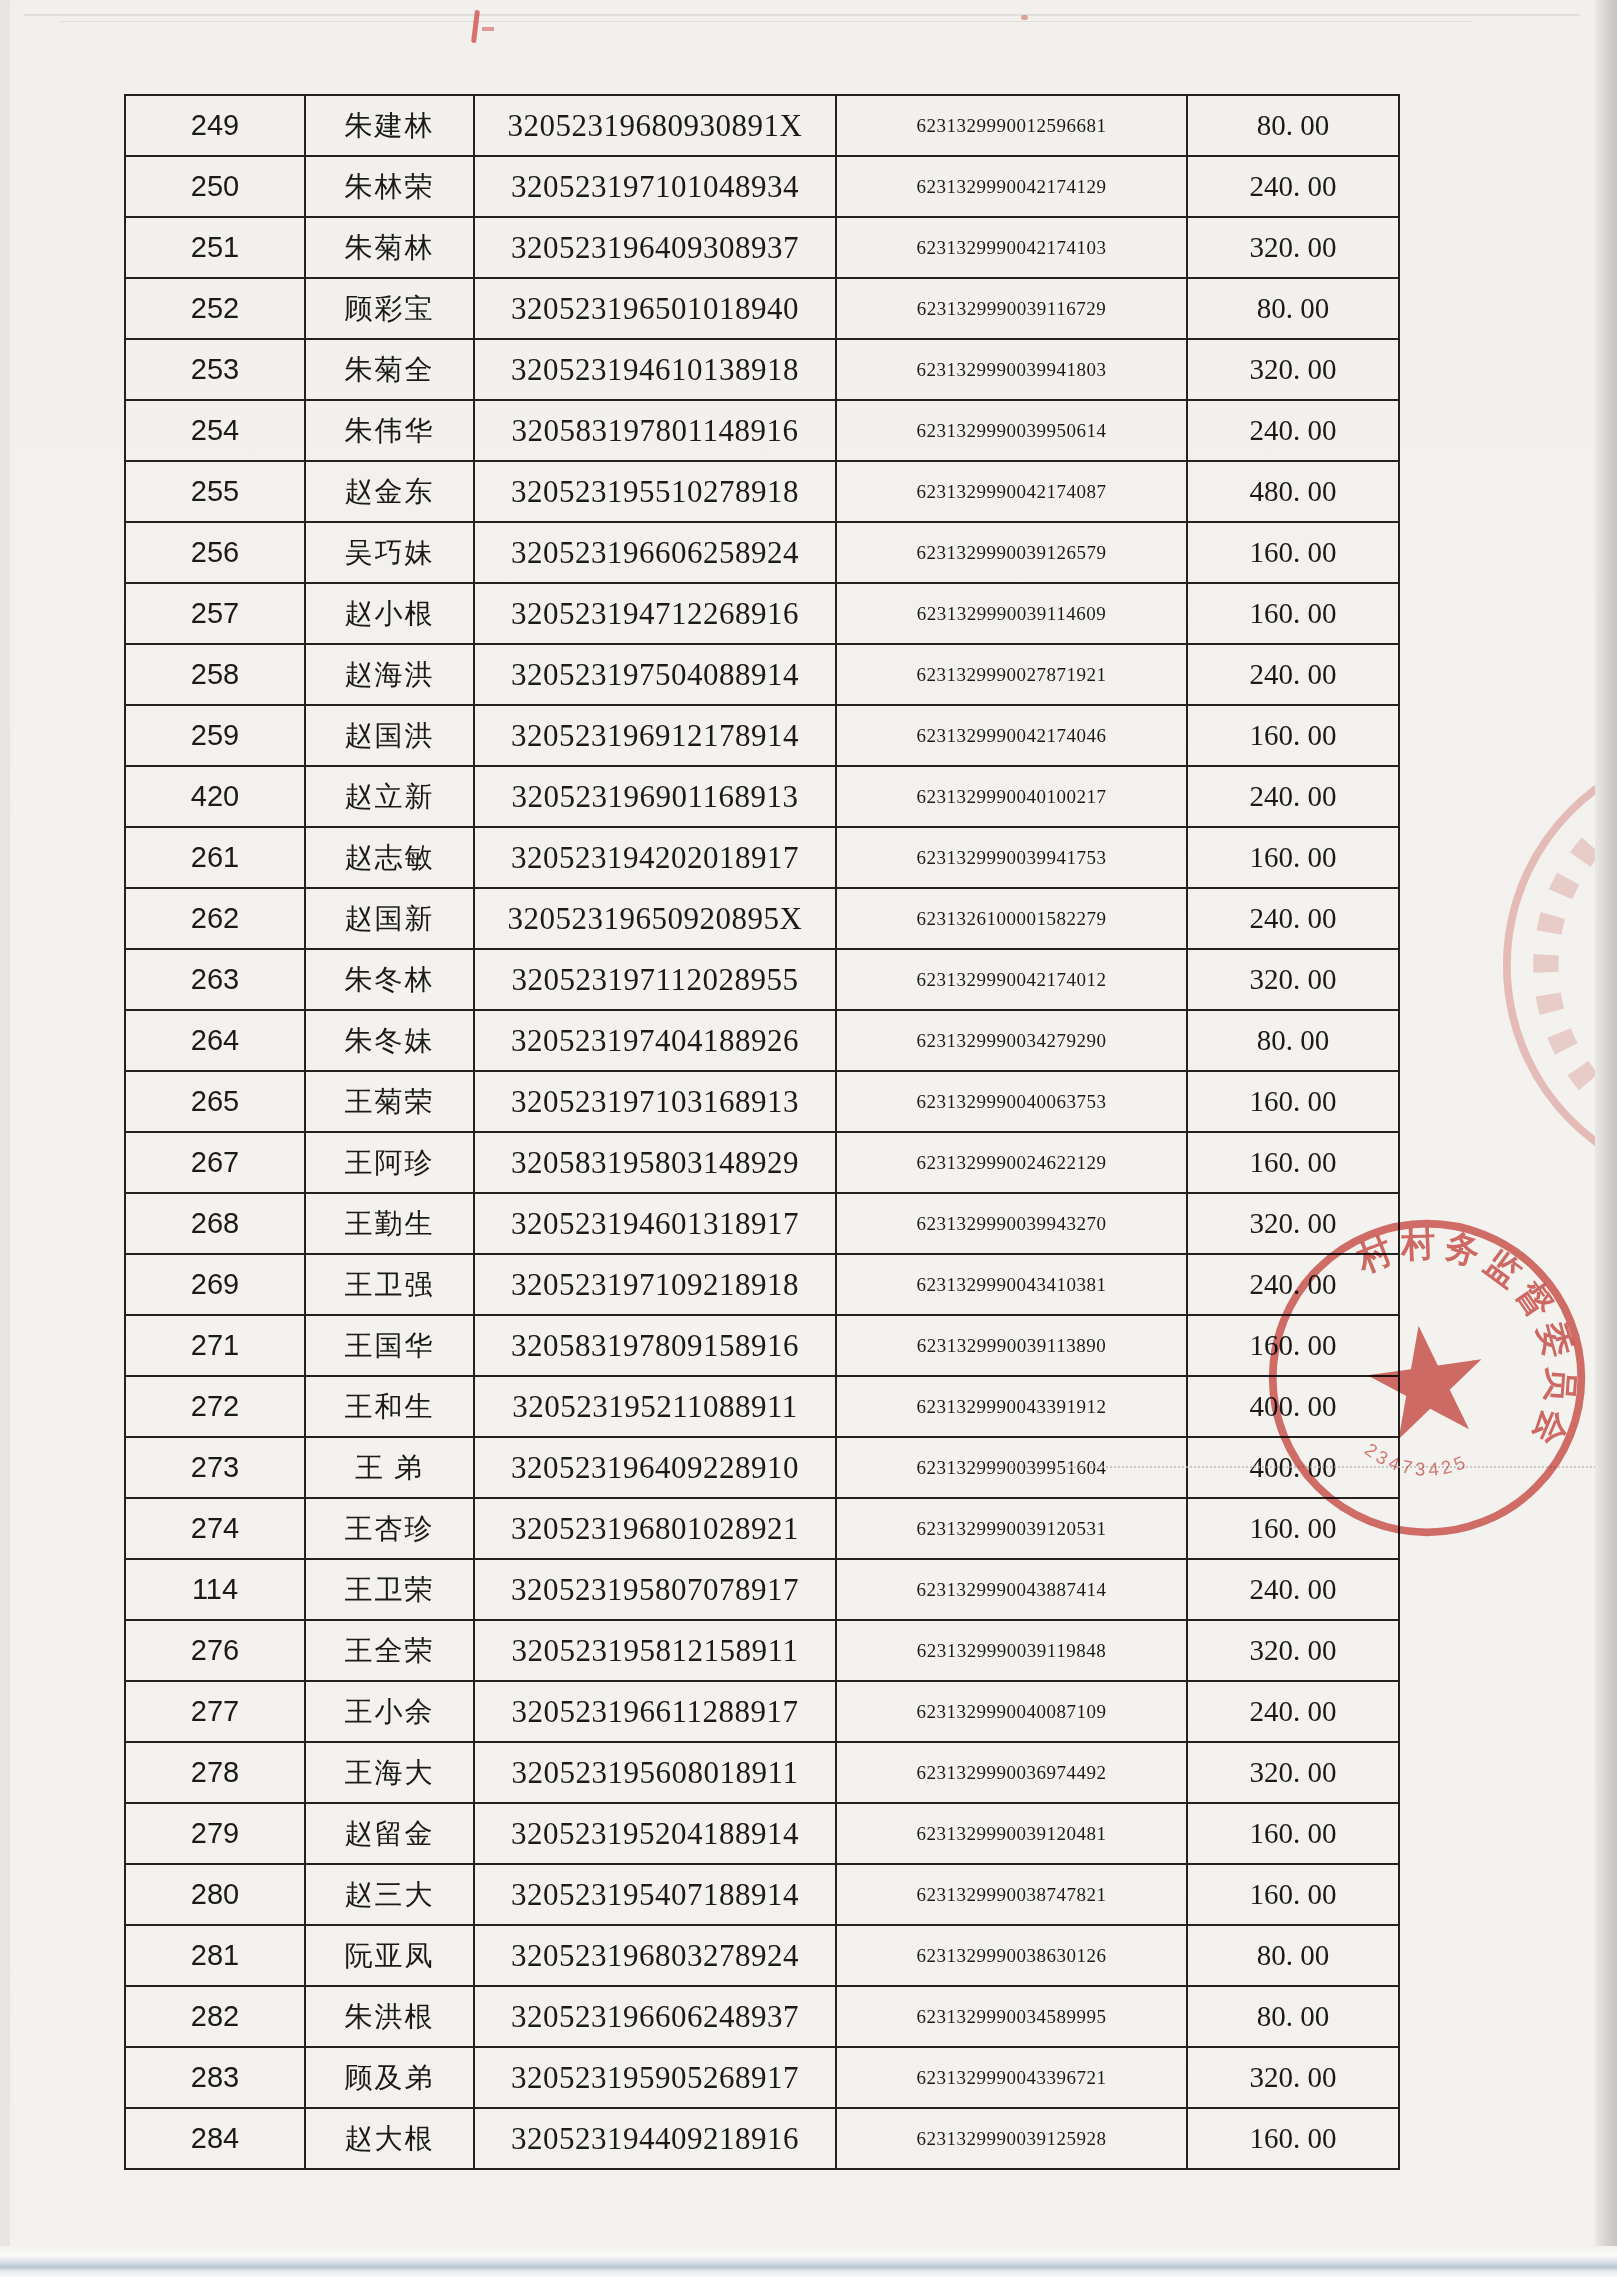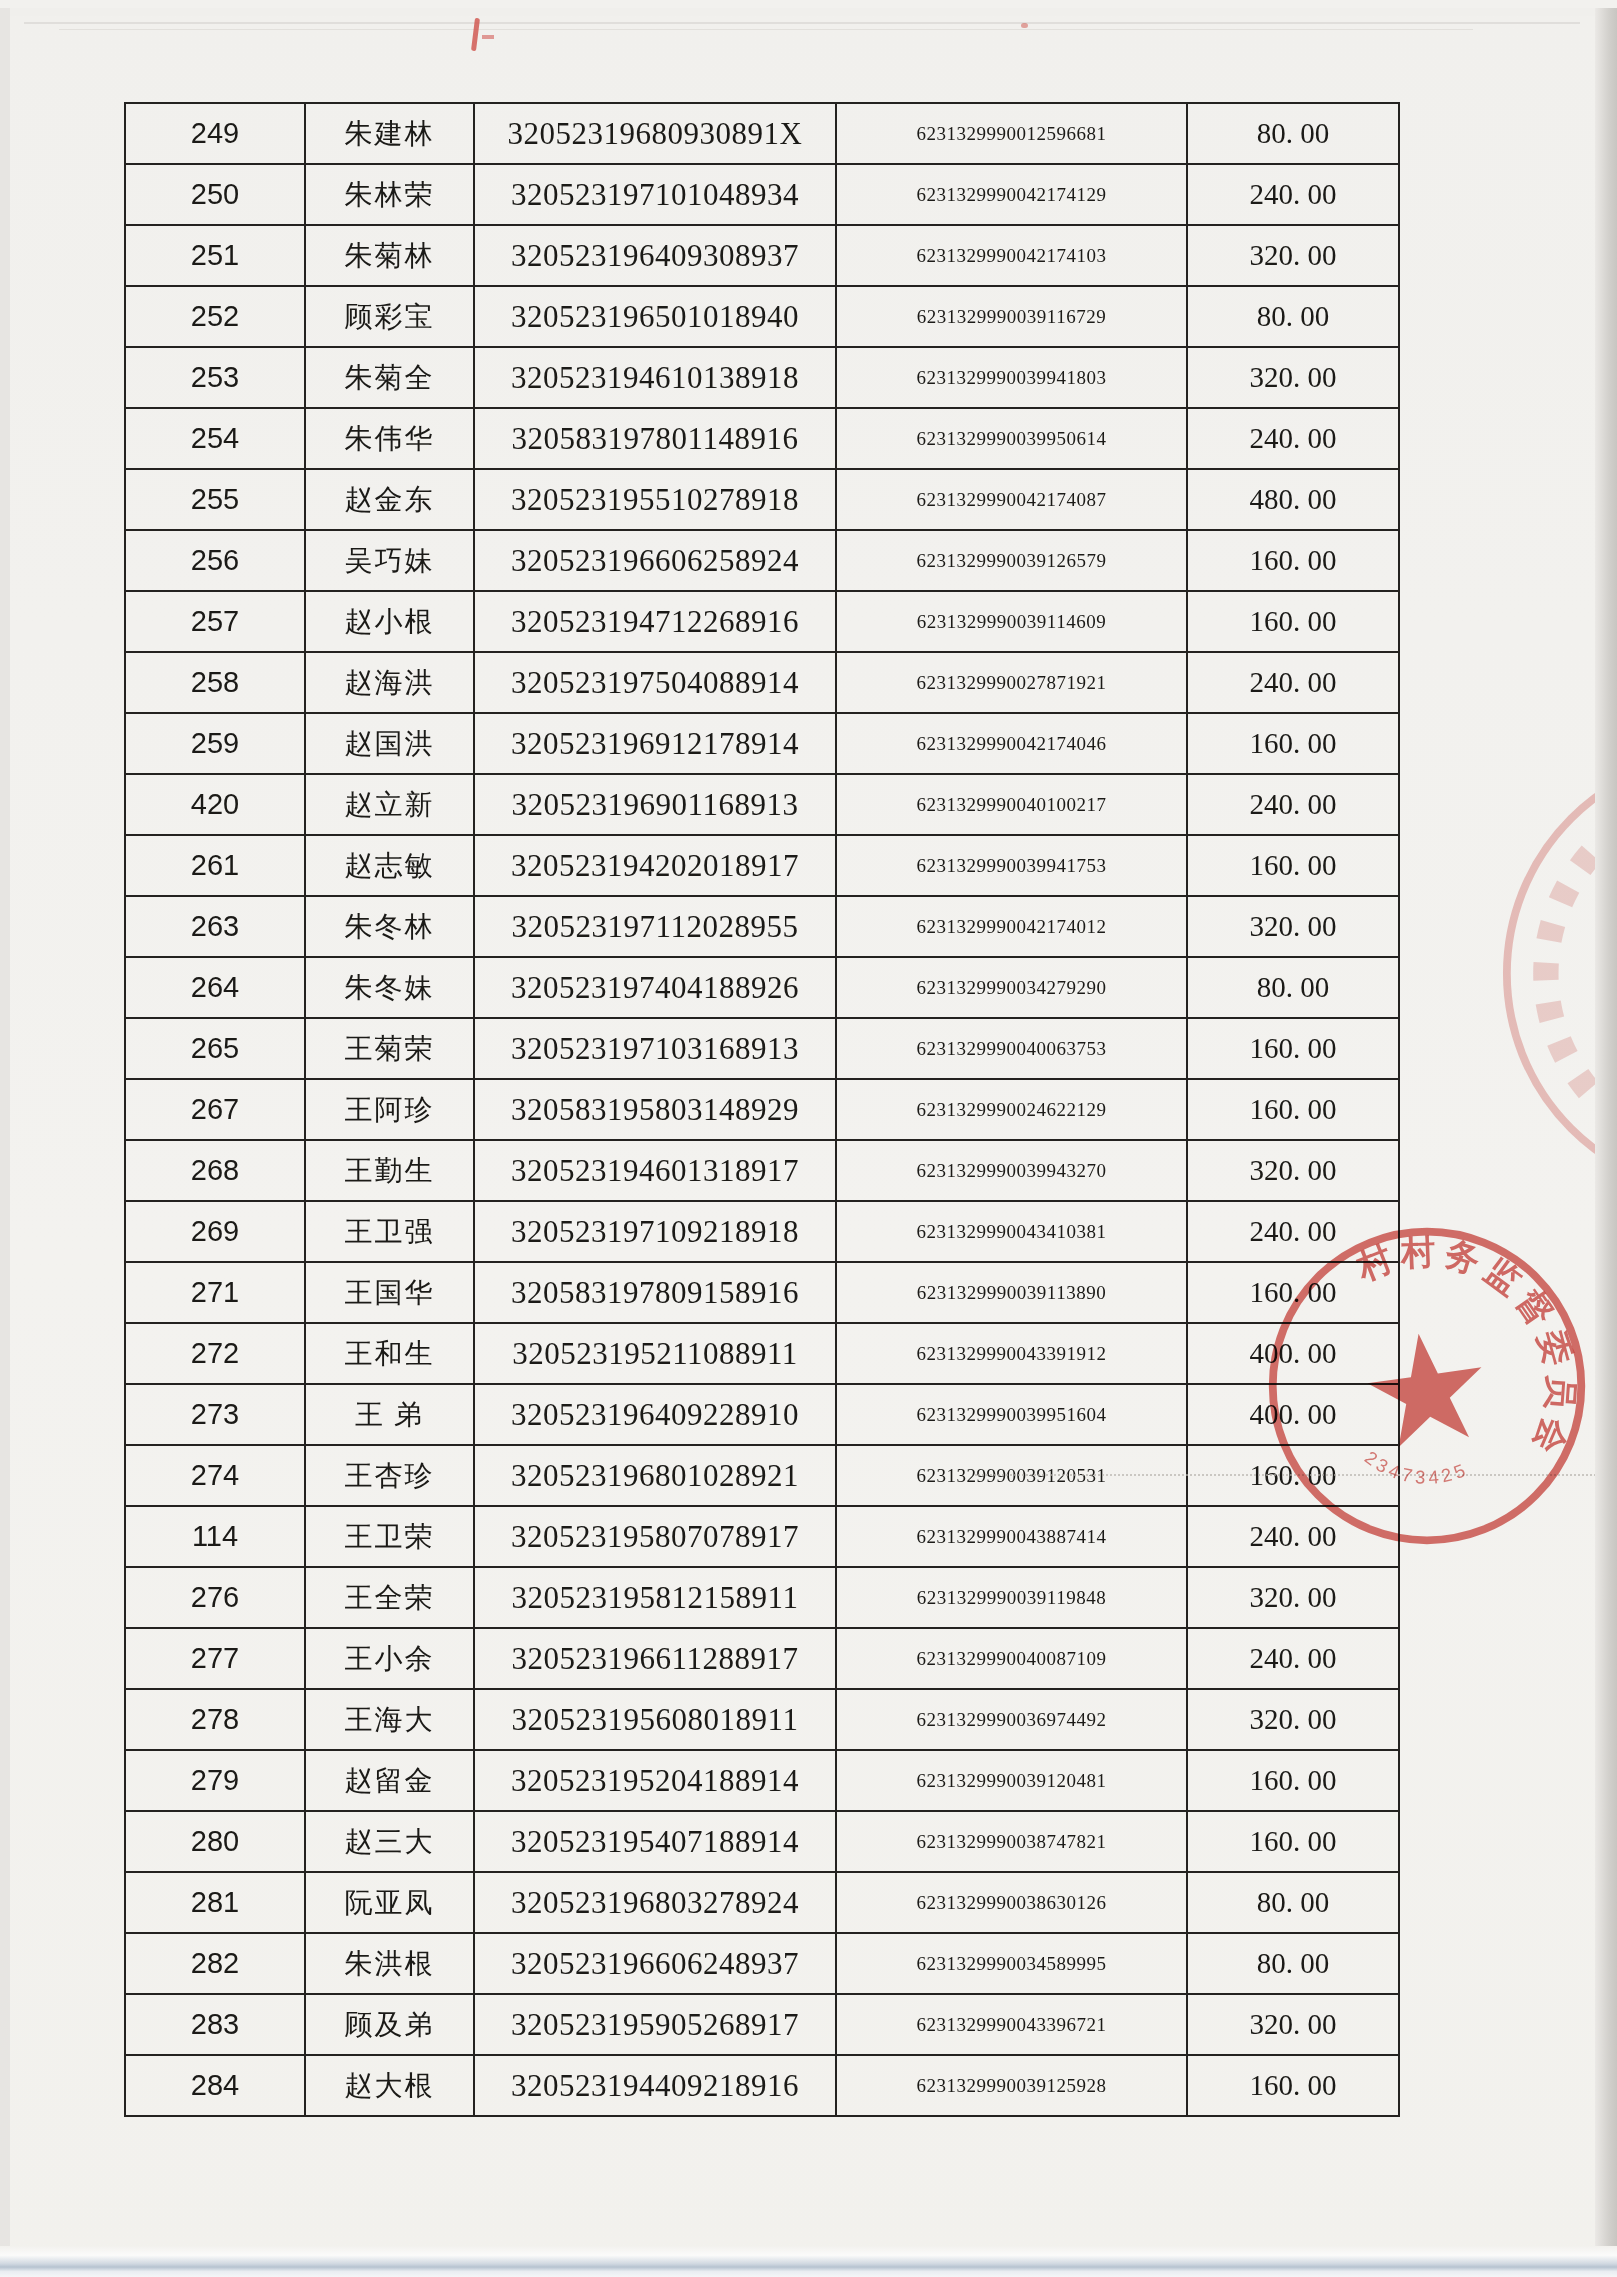--- a/index.html
+++ b/index.html
@@ -1,21 +1,21 @@
 <!DOCTYPE html>
 <html><head>
 <meta charset="utf-8">
 <style>
   html,body{margin:0;padding:0;}
   body{
     width:1618px;height:2277px;position:relative;overflow:hidden;
     background:#f2f1ee;
     font-family:"Liberation Serif","DejaVu Serif",serif;
   }
-  .paper{position:absolute;inset:0;background:linear-gradient(180deg,#f1f0ed 0%,#f3f2ef 55%,#f2f1ed 100%);margin-top:8px;}
+  .paper{position:absolute;inset:0;background:linear-gradient(180deg,#f1f0ed 0%,#f3f2ef 55%,#f2f1ed 100%);}
 
   
   .edge-left{position:absolute;left:0;top:0;width:9.8px;height:100%;background:#e7e5e2;}
   .edge-right{position:absolute;right:0;top:0;width:23.4px;height:100%;
     background:linear-gradient(to right,#ebe9e6 0%,#d2d0cc 60%,#c6c4c0 100%);}
   .edge-top{position:absolute;left:0;top:0;width:100%;height:7.8px;background:#f0efec;}
   .streak1{position:absolute;top:13.7px;left:24.4px;width:1556px;height:2px;background:#dcdad6;opacity:.8;}
   .streak2{position:absolute;top:20.5px;left:59px;width:1414px;height:1px;background:#e2e0dc;}
   .red-mark-1{position:absolute;left:473px;top:9.8px;width:4.9px;height:33px;background:#d0514a;
     transform:rotate(7deg);opacity:.8;border-radius:2px;}
@@ -168,20 +168,27 @@
           <td class="c-amt">240. 00</td>
         </tr>
         <tr>
           <td class="c-no">261</td>
           <td class="c-name">赵志敏</td>
           <td class="c-id">320523194202018917</td>
           <td class="c-acct">6231329990039941753</td>
           <td class="c-amt">160. 00</td>
         </tr>
         <tr>
+          <td class="c-no">262</td>
+          <td class="c-name">赵国新</td>
+          <td class="c-id">32052319650920895X</td>
+          <td class="c-acct">6231326100001582279</td>
+          <td class="c-amt">240. 00</td>
+        </tr>
+        <tr>
           <td class="c-no">263</td>
           <td class="c-name">朱冬林</td>
           <td class="c-id">320523197112028955</td>
           <td class="c-acct">6231329990042174012</td>
           <td class="c-amt">320. 00</td>
         </tr>
         <tr>
           <td class="c-no">264</td>
           <td class="c-name">朱冬妹</td>
           <td class="c-id">320523197404188926</td>

